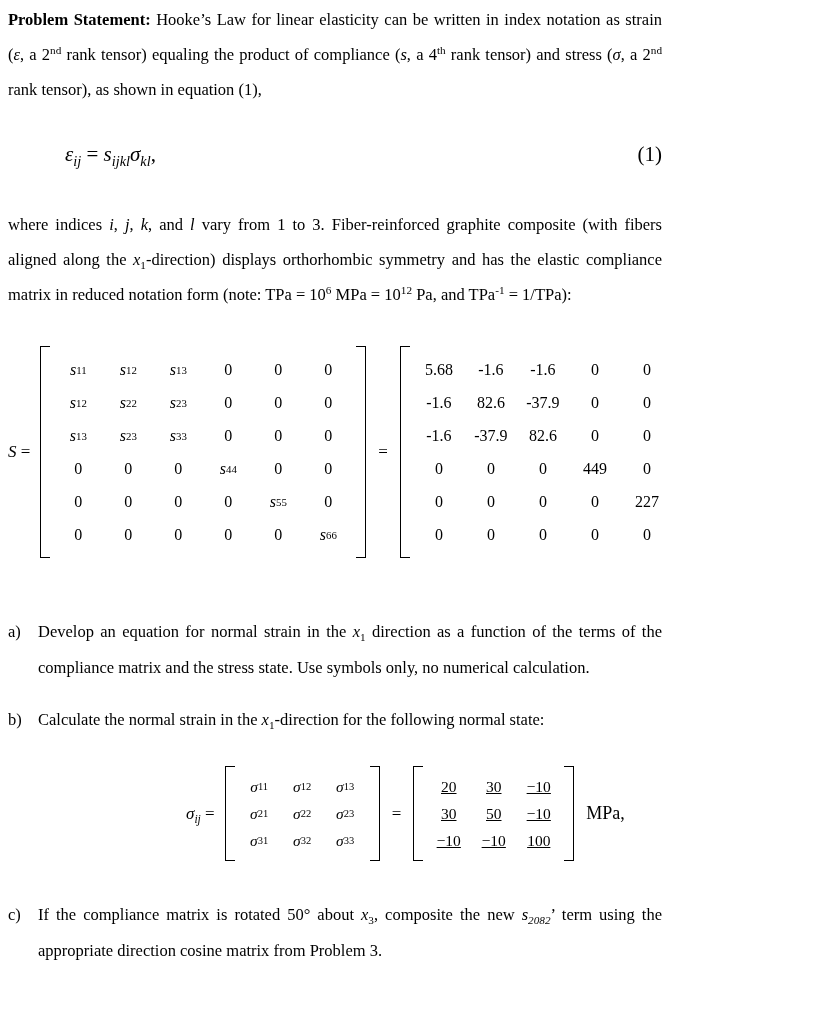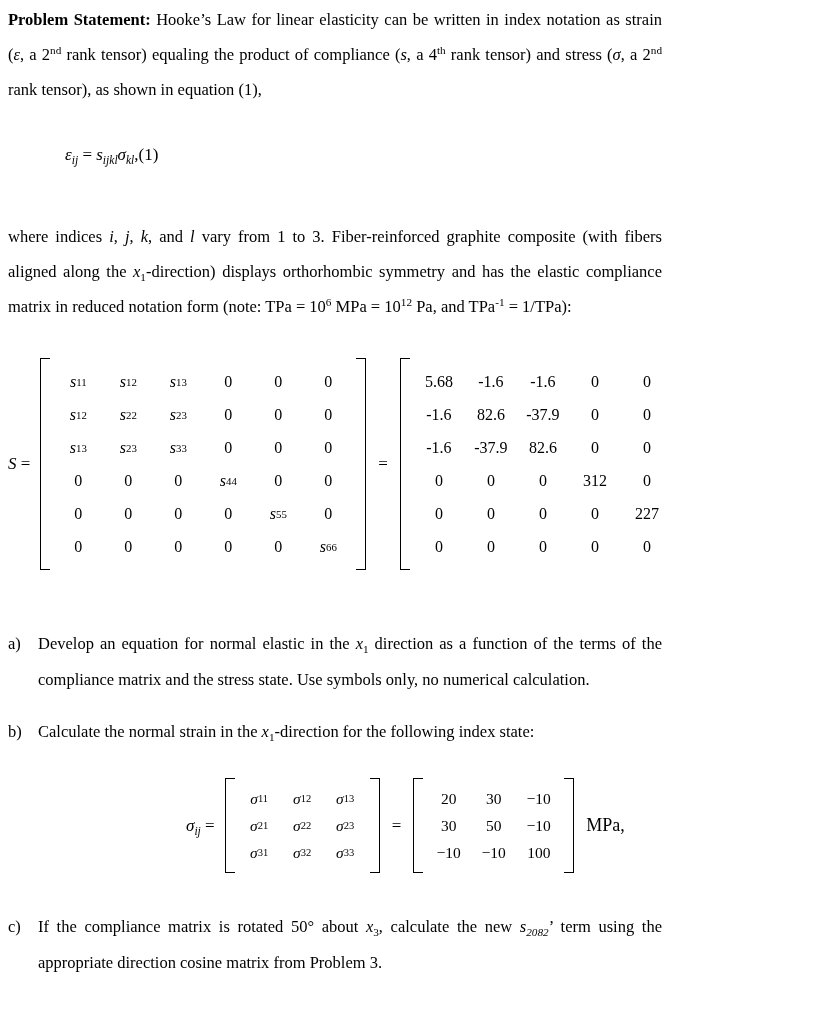--- a/index.html
+++ b/index.html
@@ -19,47 +19,47 @@
     line-height: 35px;
     text-align: justify;
   }
   sup, sub { font-size: 0.68em; line-height: 0; }
   .b { font-weight: bold; }
   .i { font-style: italic; }
 
   
   .eq-row {
     display: flex;
-    justify-content: flex-start;
+    justify-content: space-between;
     align-items: baseline;
     margin-top: 30px;
     padding-left: 57px;
     line-height: 35px;
-    font-size: 17px;
-  }
-  .p2 { margin-top: 47px; }
+    font-size: 21px;
+  }
+  .p2 { margin-top: 35px; }
 
   
   .matrix-row {
     display: flex;
     align-items: center;
     margin-top: 34px;
   }
   .mat-lhs { margin-right: 10px; font-size: 17px; white-space: nowrap; }
   .mat-eq  { margin: 0 12px; font-size: 17px; }
   .mat-unit{ margin-left: 12px; font-size: 18px; white-space: nowrap; }
   .matrix { display: flex; align-items: stretch; }
   .bracket { width: 9px; flex: 0 0 9px; }
   .bracket.left  { border-left: 1.6px solid #000; border-top: 1.6px solid #000; border-bottom: 1.6px solid #000; }
   .bracket.right { border-right: 1.6px solid #000; border-top: 1.6px solid #000; border-bottom: 1.6px solid #000; }
   .mgrid { display: grid; align-content: center; padding: 7px 3px; }
   .cols6  { grid-template-columns: repeat(6, 50px); }
   .cols6w { grid-template-columns: repeat(6, 52px); }
   .cols3  { grid-template-columns: repeat(3, 43px); }
-  .cols3w { grid-template-columns: repeat(3, 45px); }
+  .cols3w { grid-template-columns: repeat(3, 45px); text-decoration: underline; }
   .mcell {
     height: 33px;
     display: flex;
     align-items: center;
     justify-content: center;
     font-size: 16px;
     white-space: nowrap;
   }
   .small .mcell { height: 27px; font-size: 15.5px; }
 
@@ -188,21 +188,21 @@
           <div class="mcell">0</div>
           <div class="mcell">-1.6</div>
           <div class="mcell">-37.9</div>
           <div class="mcell">82.6</div>
           <div class="mcell">0</div>
           <div class="mcell">0</div>
           <div class="mcell">0</div>
           <div class="mcell">0</div>
           <div class="mcell">0</div>
           <div class="mcell">0</div>
-          <div class="mcell">312</div>
+          <div class="mcell">449</div>
           <div class="mcell">0</div>
           <div class="mcell">0</div>
           <div class="mcell">0</div>
           <div class="mcell">0</div>
           <div class="mcell">0</div>
           <div class="mcell">0</div>
           <div class="mcell">227</div>
           <div class="mcell">0</div>
           <div class="mcell">0</div>
           <div class="mcell">0</div>
@@ -211,26 +211,26 @@
           <div class="mcell">0</div>
           <div class="mcell">227</div>
         </div>
       <span class="bracket right"></span>
     </div>
     <span class="mat-unit"><span>TPa</span><sup>-1</sup></span>
   </div>
 
   <div class="item first">
     <span class="item-label">a)</span>
-    <p class="item-text"><span>Develop an equation for normal elastic in the </span><span class="i">x</span><sub>1</sub><span> direction as a function of the terms of the compliance matrix and the stress state. Use symbols only, no numerical calculation.</span></p>
+    <p class="item-text"><span>Develop an equation for normal strain in the </span><span class="i">x</span><sub>1</sub><span> direction as a function of the terms of the compliance matrix and the stress state. Use symbols only, no numerical calculation.</span></p>
   </div>
 
   <div class="item">
     <span class="item-label">b)</span>
-    <p class="item-text"><span>Calculate the normal strain in the </span><span class="i">x</span><sub>1</sub><span>-direction for the following index state:</span></p>
+    <p class="item-text"><span>Calculate the normal strain in the </span><span class="i">x</span><sub>1</sub><span>-direction for the following normal state:</span></p>
   </div>
 
   <div class="stress-row">
     <span class="mat-lhs"><span class="i">σ</span><sub class="i">ij</sub><span> =</span></span>
     <div class="matrix small">
       <span class="bracket left"></span>
       <div class="mgrid cols3">
           <div class="mcell">
             <span class="i">σ</span>
             <sub>11</sub>
@@ -284,16 +284,16 @@
           <div class="mcell">−10</div>
           <div class="mcell">100</div>
         </div>
       <span class="bracket right"></span>
     </div>
     <span class="mat-unit"><span>MPa,</span></span>
   </div>
 
   <div class="item c">
     <span class="item-label">c)</span>
-    <p class="item-text"><span>If the compliance matrix is rotated 50° about </span><span class="i">x</span><sub>3</sub><span>, calculate the new </span><span class="i">s</span><sub class="i">2082</sub><span>’ term using the appropriate direction cosine matrix from Problem 3.</span></p>
+    <p class="item-text"><span>If the compliance matrix is rotated 50° about </span><span class="i">x</span><sub>3</sub><span>, composite the new </span><span class="i">s</span><sub class="i">2082</sub><span>’ term using the appropriate direction cosine matrix from Problem 3.</span></p>
   </div>
 
 </div>
 
 </body></html>

